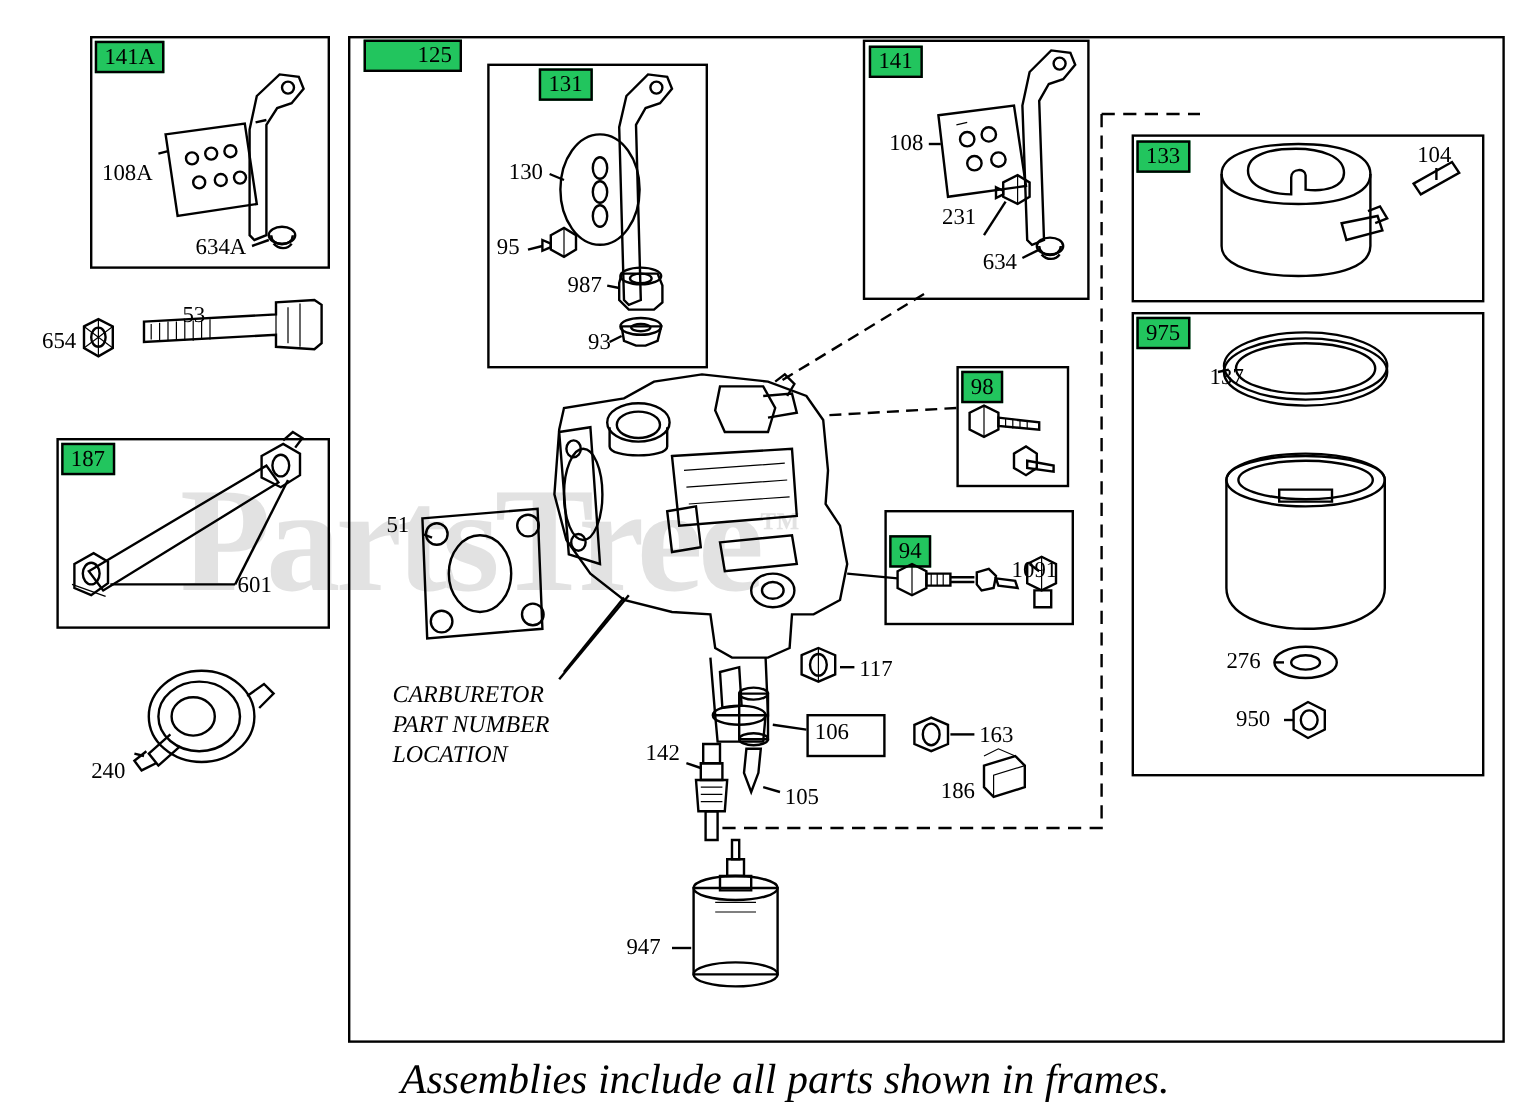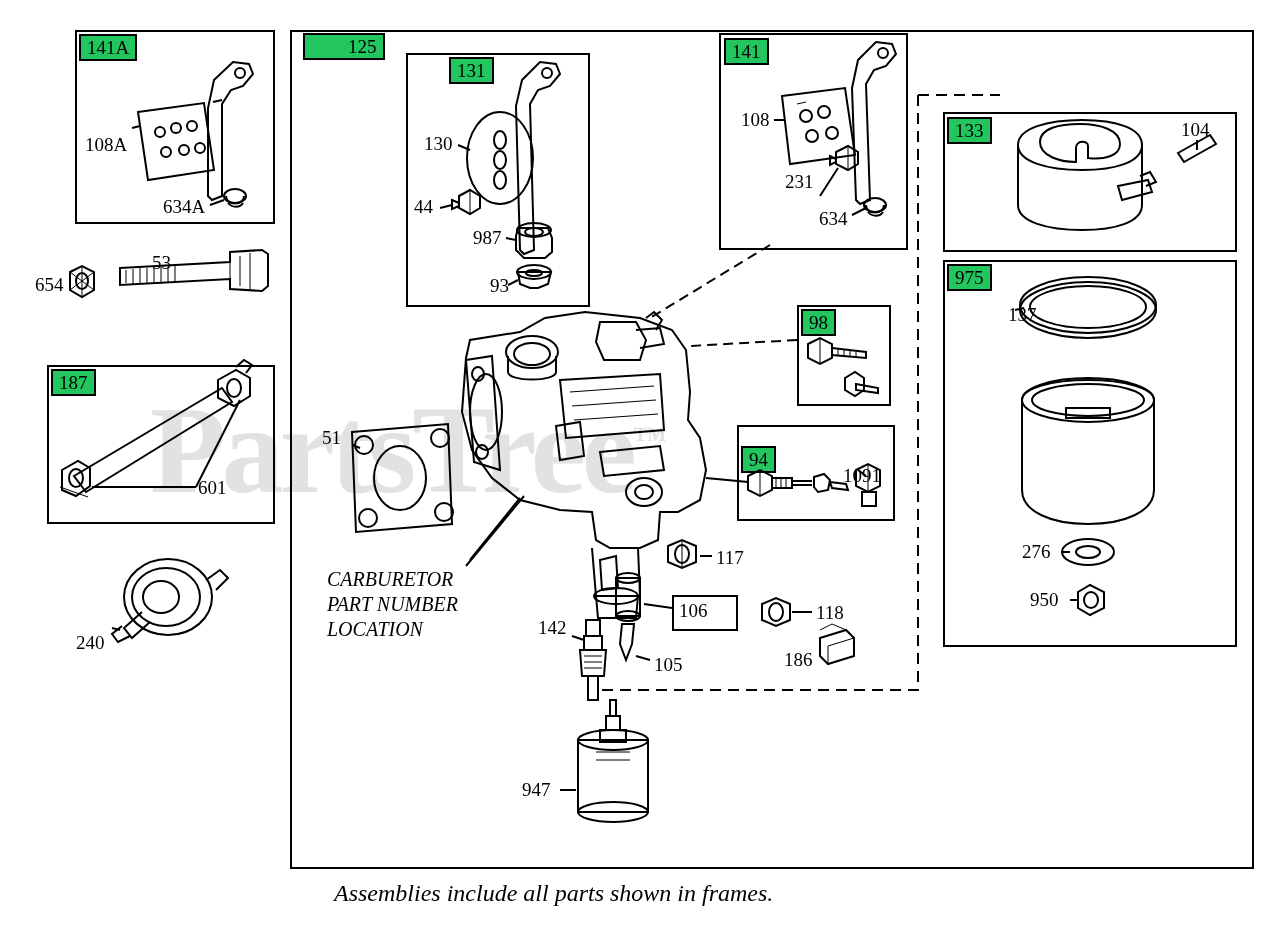--- a/index.html
+++ b/index.html
@@ -2,21 +2,21 @@
 <html><head>
 <meta charset="utf-8">
 <style>
   html,body{margin:0;padding:0;background:#ffffff;}
   body{width:1280px;height:932px;position:relative;overflow:hidden;
        font-family:"Liberation Serif", serif;color:#000;}
   .canvas{position:absolute;left:0;top:0;width:1280px;height:932px;}
   .frame{position:absolute;border:2px solid #000;background:transparent;}
   .lbl{position:absolute;font-size:19px;line-height:19px;white-space:nowrap;}
   .lbl.boxed{border:2px solid #000;padding:2px 6px;background:#22c55e;font-size:19px;}
-  .caption{position:absolute;font-size:24px;font-style:italic;white-space:nowrap;}
+  .caption{position:absolute;font-size:35px;font-style:italic;white-space:nowrap;}
   .multiline{position:absolute;font-size:20px;line-height:25px;white-space:pre;}
   .wm{position:absolute;left:150px;top:380px;width:820px;height:130px;
       font-family:"Liberation Serif", serif;font-weight:bold;font-size:124px;
       color:#e2e2e2;letter-spacing:-4px;pointer-events:none;}
   .wm small{font-size:34px;vertical-align:super;letter-spacing:0;}
   svg{position:absolute;left:0;top:0;overflow:visible;}
 </style>
 </head>
 <body>
 
@@ -328,37 +328,37 @@
   </svg>
 
   <div class="lbl" style="left:85px;top:120px;margin-top:15px;">108A</div>
   <div class="lbl" style="left:163px;top:197px;">634A</div>
   <div class="lbl" style="left:35px;top:275px;">654</div>
   <div class="lbl" style="left:136px;top:253px;margin-left:16px;">53</div>
   <div class="lbl" style="left:198px;top:478px;text-align:right;">601</div>
   <div class="lbl" style="left:76px;top:633px;">240</div>
 
   <div class="lbl" style="left:424px;top:134px;">130</div>
-  <div class="lbl" style="left:414px;top:197px;">44</div>
+  <div class="lbl" style="left:414px;top:197px;">95</div>
   <div class="lbl" style="left:473px;top:228px;">987</div>
   <div class="lbl" style="left:490px;top:276px;">93</div>
 
   <div class="lbl" style="left:741px;top:110px;">108</div>
   <div class="lbl" style="left:785px;top:172px;">231</div>
   <div class="lbl" style="left:819px;top:209px;">634</div>
 
   <div class="lbl" style="left:1181px;top:120px;">104</div>
   <div class="lbl" style="left:975px;top:305px;margin-left:33px;">137</div>
   <div class="lbl" style="left:1022px;top:542px;">276</div>
   <div class="lbl" style="left:1030px;top:590px;">950</div>
 
   <div class="lbl" style="left:322px;top:428px;">51</div>
   <div class="lbl" style="left:843px;top:466px;">1091</div>
   <div class="lbl" style="left:716px;top:548px;">117</div>
-  <div class="lbl" style="left:816px;top:603px;">118</div>
+  <div class="lbl" style="left:816px;top:603px;">163</div>
   <div class="lbl" style="left:538px;top:618px;">142</div>
   <div class="lbl" style="left:654px;top:655px;">105</div>
   <div class="lbl" style="left:784px;top:650px;">186</div>
   <div class="lbl" style="left:522px;top:780px;">947</div>
 
   <div class="multiline" style="left:327px;top:567px;font-style:italic;">CARBURETOR
 PART NUMBER
 LOCATION</div>
 
   <div class="caption" style="left:334px;top:880px;">Assemblies include all parts shown in frames.</div>

